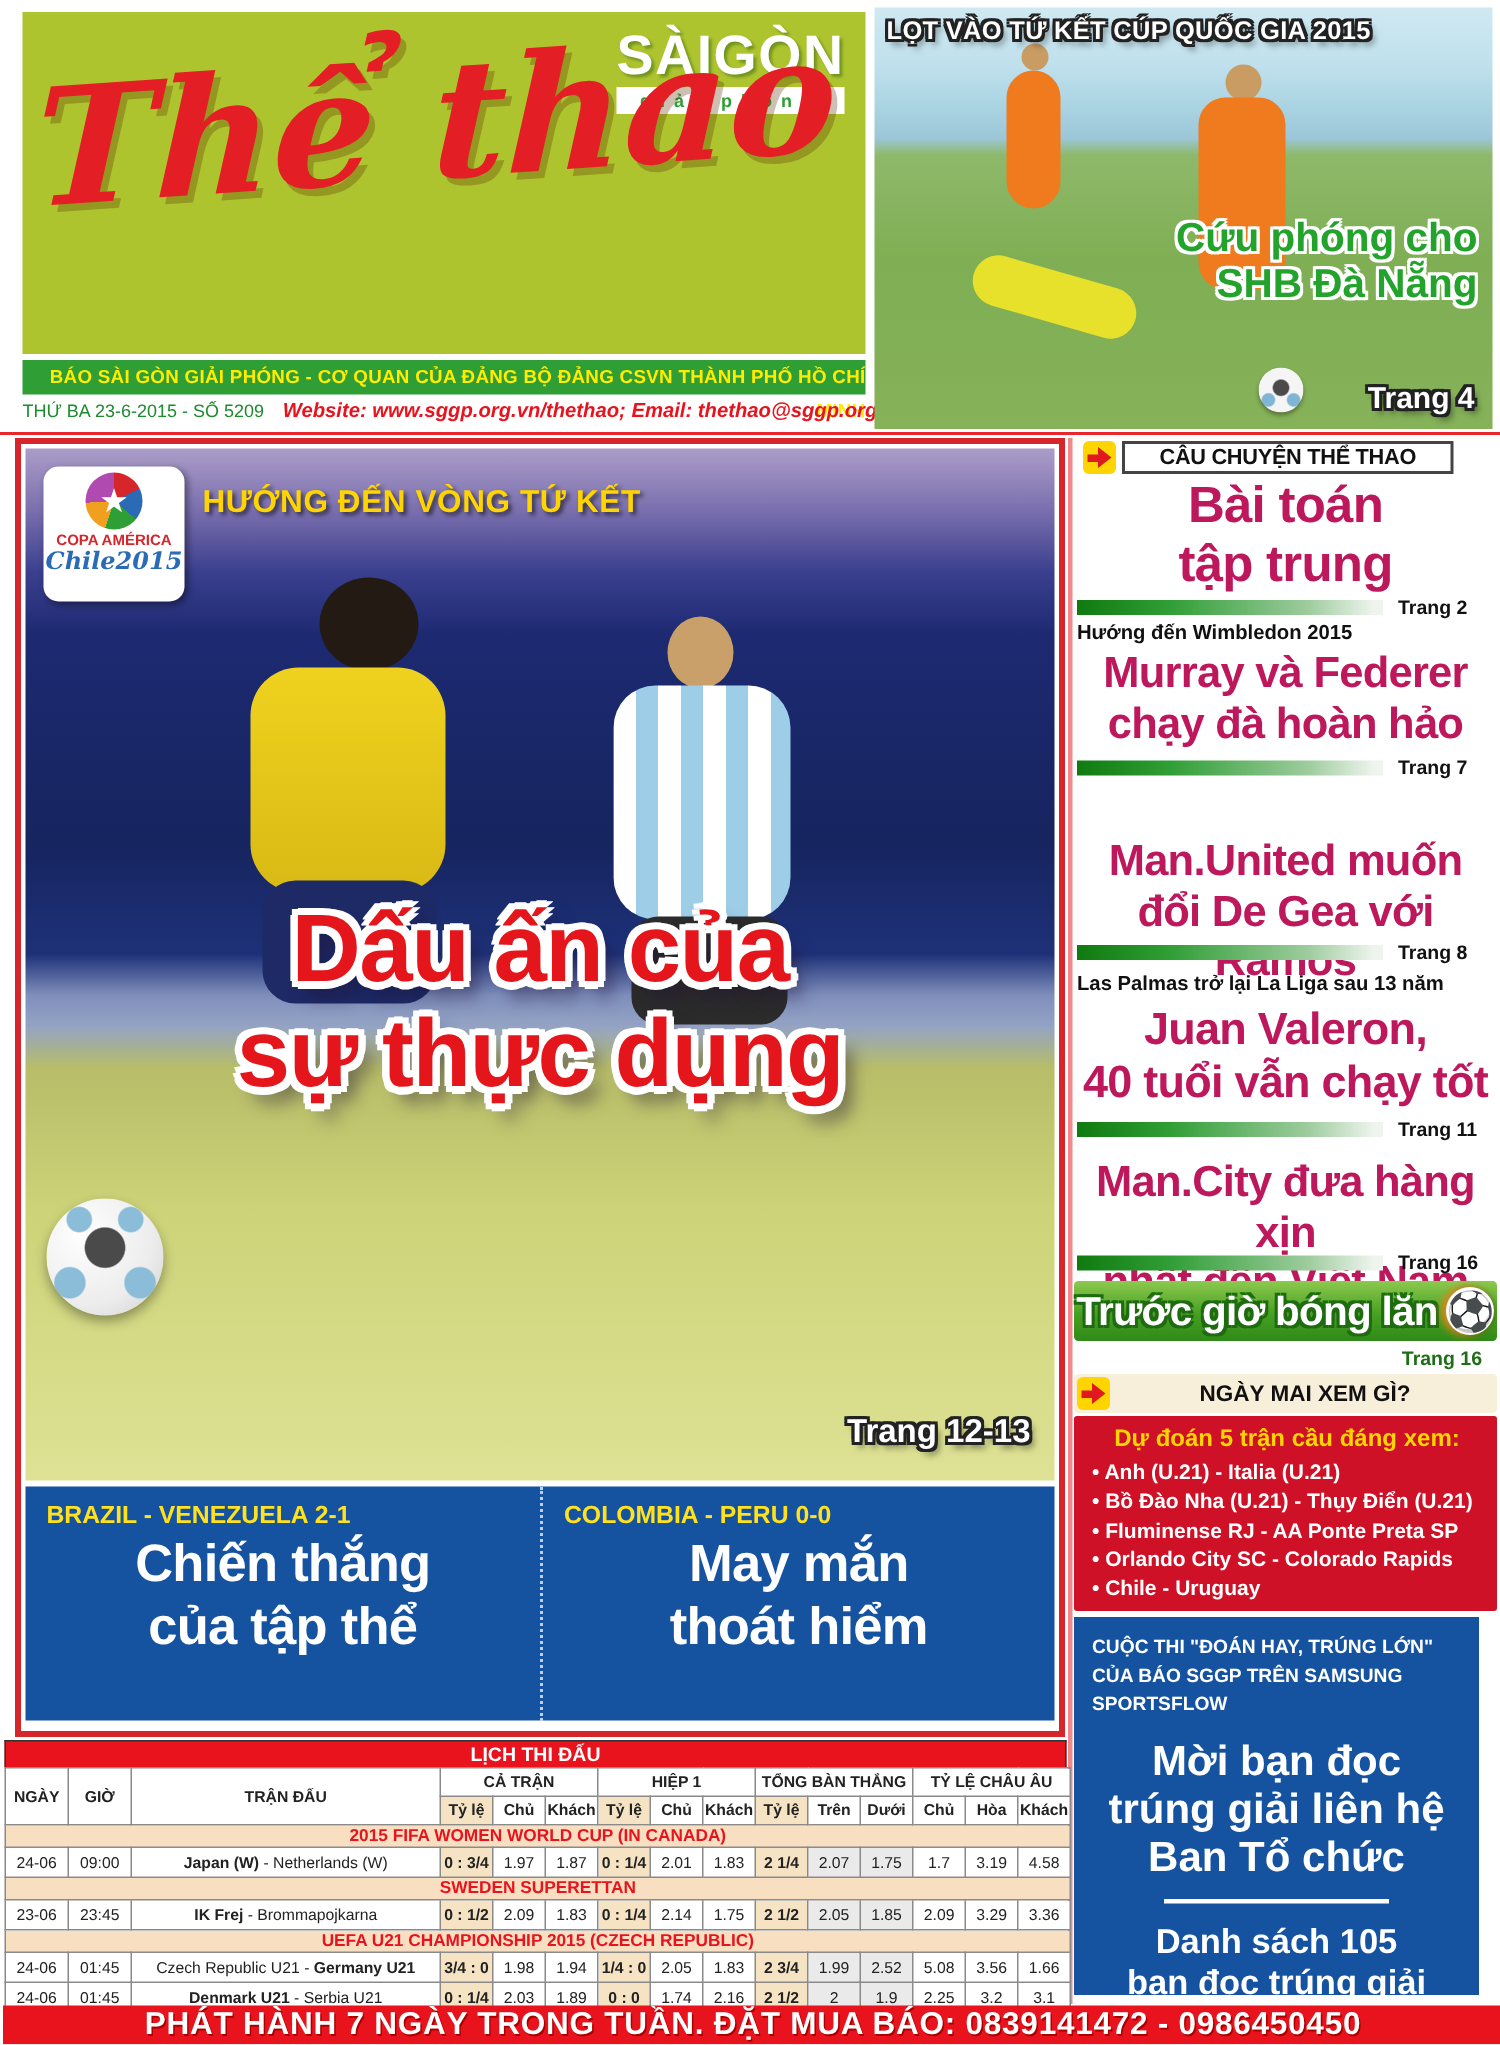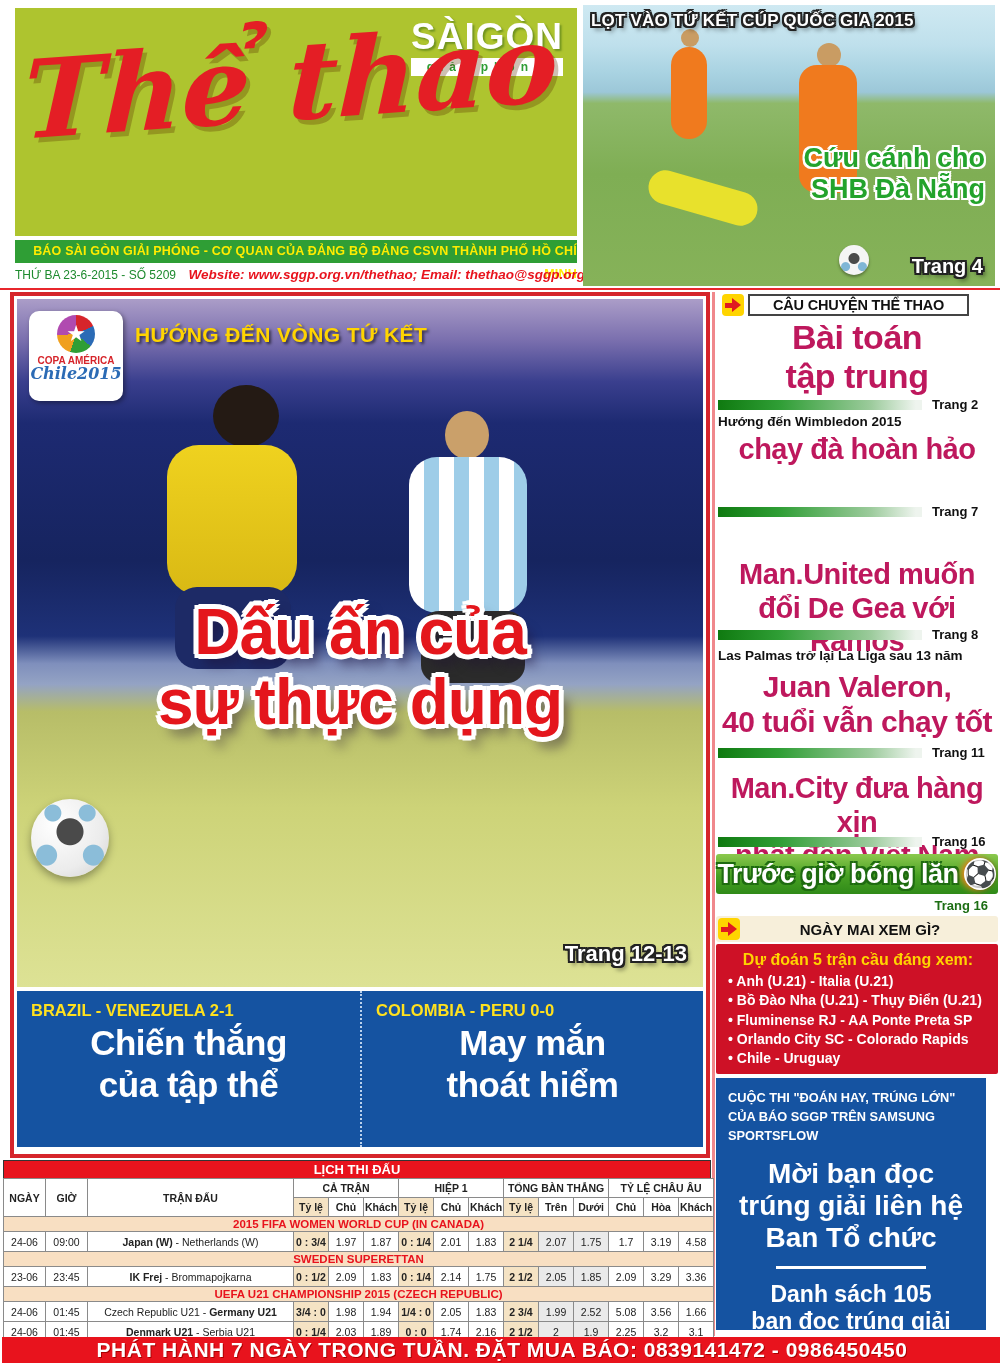--- a/index.html
+++ b/index.html
@@ -172,21 +172,21 @@
   <div class="abs" id="mast-rule"></div>
 
   <div class="abs" id="top-photo">
     <div class="tp-head" style="left:98px;top:24px;width:18px;height:18px;"></div>
     <div class="tp-body" style="left:88px;top:42px;width:36px;height:92px;background:#f07a1e;"></div>
     <div class="tp-head" style="left:234px;top:38px;width:24px;height:24px;"></div>
     <div class="tp-body" style="left:216px;top:60px;width:58px;height:128px;background:#f07a1e;"></div>
     <div class="tp-body" style="left:64px;top:176px;width:112px;height:34px;background:#e8e12c;transform:rotate(16deg);"></div>
     <div id="tp-kicker" class="abs outd">LỌT VÀO TỨ KẾT CÚP QUỐC GIA 2015</div>
     <div id="tp-headline" class="abs outw">
-      <div>Cứu cánh cho</div>
+      <div>Cứu phóng cho</div>
       <div>SHB Đà Nẵng</div>
     </div>
     <div class="abs" id="tp-ball"></div>
     <div id="tp-page" class="abs outd">Trang 4</div>
   </div>
 
   <div class="abs" id="main-frame">
     <div id="main-photo">
 
       <div class="fig" style="left:196px;top:86px;width:66px;height:62px;border-radius:50%;background:#241a14;"></div>
@@ -240,20 +240,21 @@
       <div>Bài toán</div>
       <div>tập trung</div>
     </div>
     <div class="bar-row" style="top:108px;">
       <span class="gbar"></span>
       <span class="gbar-label">Trang 2</span>
     </div>
 
     <div class="side-kicker" style="top:122px;">Hướng đến Wimbledon 2015</div>
     <div class="side-head" style="top:141px;font-size:29px;">
+      <div>Murray và Federer</div>
       <div>chạy đà hoàn hảo</div>
     </div>
     <div class="bar-row" style="top:215px;">
       <span class="gbar"></span>
       <span class="gbar-label">Trang 7</span>
     </div>
 
     <div class="side-head" style="top:266px;font-size:29px;">
       <div>Man.United muốn</div>
       <div>đổi De Gea với Ramos</div>

